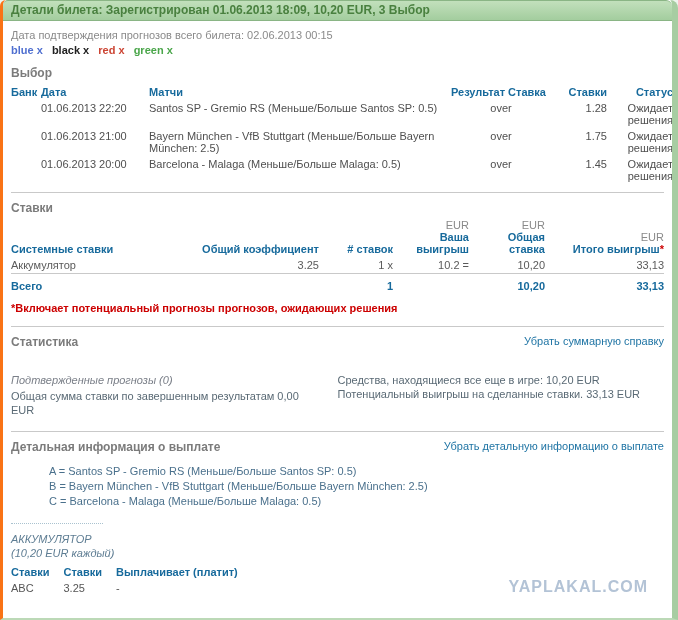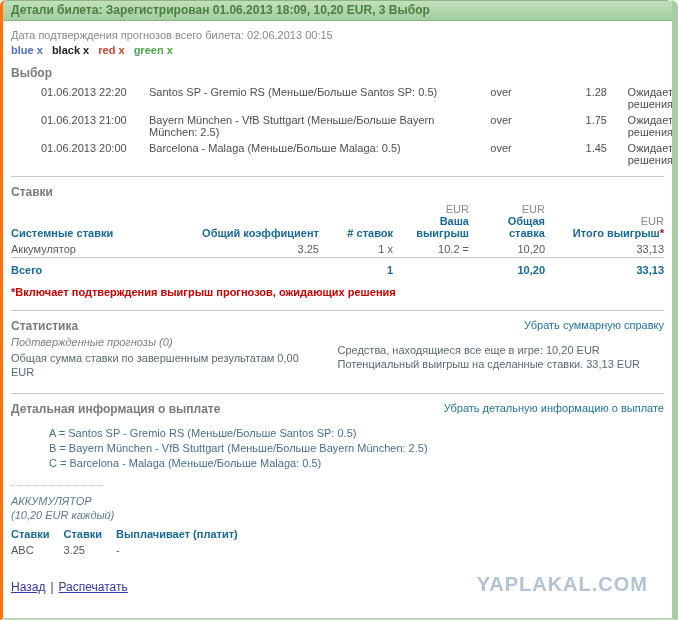--- a/index.html
+++ b/index.html
@@ -44,38 +44,38 @@
   
   .t2 .c-sys{width:150px;} .t2 .c-coef{width:158px;} .t2 .c-cnt{width:74px;}
   .t2 .c-your{width:76px;} .t2 .c-tot{width:76px;} .t2 .c-win{width:auto;}
   .t2 th.num, .t2 td.num { text-align:right; }
   .t2 .eur { color:#8a8a8a; font-weight:normal; display:block; }
   .t2 td { color:#5a5a5a; }
   .t2 .total-row td { border-top:1px solid #c9c9c9; color:#176a9c; font-weight:bold; padding-top:6px; }
   .red { color:#cc0000; }
   .note-red { color:#cc0000; font-weight:bold; margin-top:8px; }
   
-  .stats-cols { display:flex; margin-top:2px;align-items:center; }
+  .stats-cols { display:flex; margin-top:24px; }
   .stats-col { width:50%; color:#5a6a75; line-height:14px; }
   .stats-col .ititle { font-style:italic; color:#7a7f88; margin-bottom:2px; }
   
   .legend { margin:10px 0 0 38px; color:#4a708c; line-height:15px; }
   
   .acc { margin-top:14px; }
   .acc-dotted { border-top:1px dotted #a9c2cf; width:92px; margin-bottom:8px; }
   .acc .ital { font-style:italic; color:#5e7d93; line-height:14px; }
   .acc-table { width:auto; margin-top:4px; }
   .acc-table th { padding-right:14px; }
   .acc-table td { padding-right:14px; color:#555; }
   .footer { margin-top:22px; font-size:12px; }
   .footer a { color:#3335a8; text-decoration:underline; cursor:pointer; }
   .footer .sep { color:#3335a8; margin:0 5px; }
   .watermark {
     position:absolute; right:24px; bottom:22px;
-    color:#b3c3d6; font-weight:bold; font-size:20px; letter-spacing:1px;
+    color:#b3c3d6; font-weight:bold; font-size:16px; letter-spacing:1px;
   }
 </style>
 </head>
 <body>
 
 <div class="page">
 
   <div class="titlebar">Детали билета: Зарегистрирован 01.06.2013 18:09, 10,20 EUR, 3 Выбор</div>
 
   <div class="content">
@@ -86,20 +86,28 @@
       <span class="tag" style="color:#4f6fd0"><span>blue</span> <span>х</span></span>
       <span class="tag" style="color:#222222"><span>black</span> <span>х</span></span>
       <span class="tag" style="color:#cc4433"><span>red</span> <span>х</span></span>
       <span class="tag" style="color:#4aa64a"><span>green</span> <span>х</span></span>
     </div>
 
     <div class="section-title" style="margin-top:10px;">Выбор</div>
 
     <table class="t1">
       <tbody>
+          <tr>
+        <th class="c-bank">Банк</th>
+        <th class="c-date">Дата</th>
+        <th class="c-match">Матчи</th>
+        <th class="c-res">Результат Ставка</th>
+        <th class="c-odds">Ставки</th>
+        <th class="c-status">Статус</th>
+      </tr>
       <tr>
         <td class="c-bank"></td>
         <td class="c-date">01.06.2013 22:20</td>
         <td class="c-match">Santos SP - Gremio RS (Меньше/Больше Santos SP: 0.5)</td>
         <td class="c-res">over</td>
         <td class="c-odds">1.28</td>
         <td class="c-status">Ожидает решения</td>
       </tr>
       <tr>
         <td class="c-bank"></td>
@@ -146,21 +154,21 @@
         <td>Всего</td>
         <td></td>
         <td class="num">1</td>
         <td></td>
         <td class="num">10,20</td>
         <td class="num">33,13</td>
       </tr>
     </tbody>
       </table>
 
-    <div class="note-red">*Включает подтверждения выигрыш прогнозов, ожидающих решения</div>
+    <div class="note-red">*Включает потенциальный прогнозы прогнозов, ожидающих решения</div>
 
     <div class="divider" style="margin-top:12px;"></div>
 
     <div class="sec-head">
       <div class="section-title">Статистика</div>
       <span class="link">Убрать суммарную справку</span>
     </div>
 
     <div class="stats-cols">
       <div class="stats-col">

